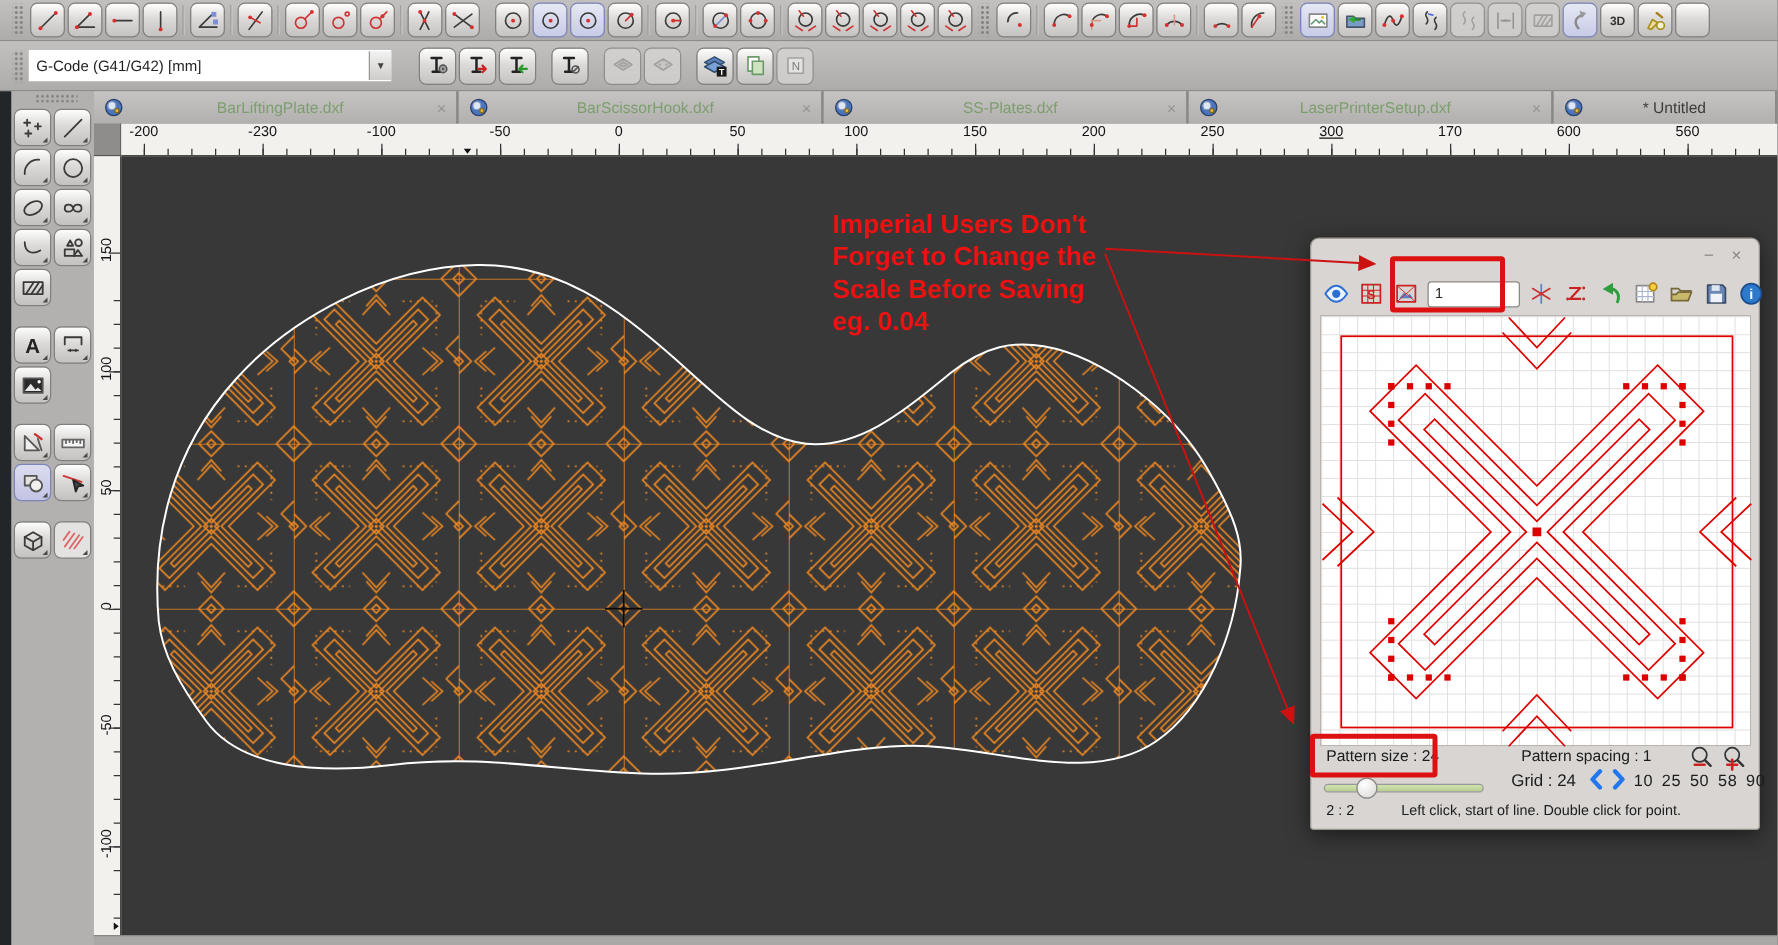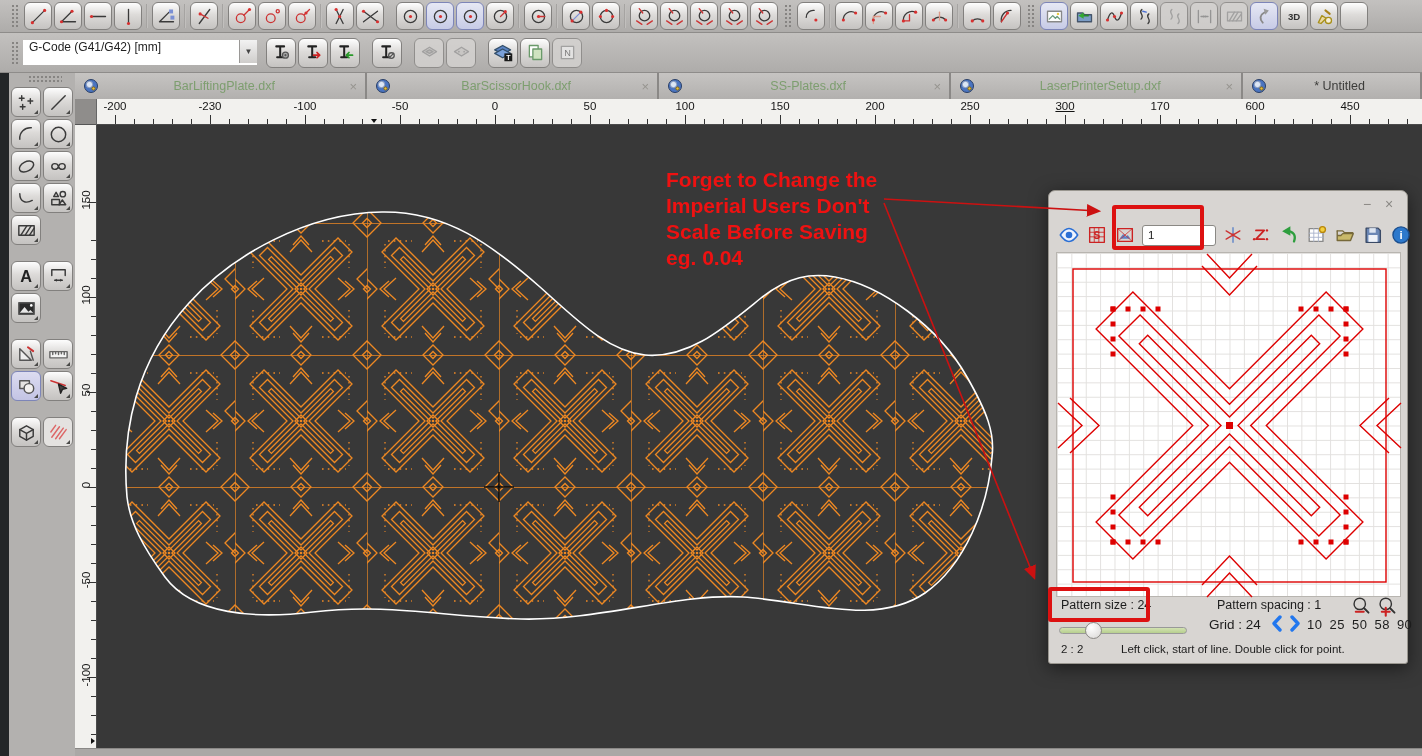--- a/index.html
+++ b/index.html
@@ -15,22 +15,22 @@
   .btn{width:28px;height:28px;margin:1px;border:1px solid #82807e;border-radius:6px;flex:none;
        background:linear-gradient(#fefefe,#dddbd9 45%,#c5c3c1);display:flex;align-items:center;justify-content:center}
   .btn svg{width:21px;height:21px;stroke:#3a3a3a;fill:none;stroke-width:1.5;stroke-linecap:round;stroke-linejoin:round}
   .btn.active{background:linear-gradient(#e6e8f4,#c7cbe6);border-color:#7d85b8}
   .btn.disabled{background:#d9d7d5;opacity:.72}
   .btn2{width:30px;height:30px}
   .sep{width:2px;height:24px;margin:0 3px;background:linear-gradient(90deg,#989694,#cfcdcb);flex:none}
   .tgap{width:10px;flex:none}
   .grip{width:9px;height:26px;margin:0 4px;flex:none;
         background-image:radial-gradient(#868482 1px,transparent 1.3px);background-size:4px 4px;background-position:1px 1px}
-  .combo{width:234px;height:25px;background:#fff;border:1px solid #76747
-2;display:flex;font-size:12px;color:#222;margin-right:8px}
+  .combo{width:290px;height:25px;background:#fff;border:1px solid #76747
+2;display:flex;align-items:center;font-size:12px;color:#222;margin-right:21px}
   .combo-text{flex:1;padding:0 6px;white-space:nowrap;overflow:hidden}
   .combo-arrow{width:18px;height:23px;border-left:1px solid #9a9896;display:flex;align-items:center;justify-content:center;
         background:linear-gradient(#f2f2f2,#cfcdcb);font-size:8px;color:#444}
 
   
   #tabbar{position:absolute;left:75px;right:0;top:73px;height:26px;display:flex;background:#9c9a98;border-bottom:1px solid #777}
   .tab{height:26px;display:flex;align-items:center;padding:0 8px;border-right:2px solid #8a8886;flex:none;
        background:linear-gradient(#c6c4c2,#b2b0ae)}
   .tab-icon{width:16px;height:16px;flex:none}
   .tab-label{flex:1;text-align:center;font-size:12.5px;color:#7d9e6f;padding:0 8px;white-space:nowrap}
@@ -544,21 +544,21 @@
     <span class="hlab" style="left: 778px;">200</span>
     <div class="htick major" style="left: 778px;"></div>
     <span class="hlab" style="left: 873px;">250</span>
     <div class="htick major" style="left: 873px;"></div>
     <span class="hlab" style="left: 968px; text-decoration: underline;">300</span>
     <div class="htick major" style="left: 968px;"></div>
     <span class="hlab" style="left: 1063px;">170</span>
     <div class="htick major" style="left: 1063px;"></div>
     <span class="hlab" style="left: 1158px;">600</span>
     <div class="htick major" style="left: 1158px;"></div>
-    <span class="hlab" style="left: 1253px;">450</span>
+    <span class="hlab" style="left: 1253px;">560</span>
     <div class="htick major" style="left: 1253px;"></div>
     <div class="htick" style="left: 18px;"></div>
     <div class="htick" style="left: 37px;"></div>
     <div class="htick" style="left: 56px;"></div>
     <div class="htick" style="left: 75px;"></div>
     <div class="htick" style="left: 94px;"></div>
     <div class="htick" style="left: 113px;"></div>
     <div class="htick" style="left: 132px;"></div>
     <div class="htick" style="left: 151px;"></div>
     <div class="htick" style="left: 170px;"></div>
@@ -811,22 +811,22 @@
          C778,502 710,476 646,472 C582,468 502,496 424,494 C346,492 292,478 216,487
          C158,494 96,490 68,452 C46,422 33,398 30,372 Z" fill="url(#tile)" stroke="#ffffff" stroke-width="1.6"></path>
     <g stroke="#0a0a0a" stroke-width="1.5">
       <path d="M387 362H417M402 347V377"></path>
     </g>
   </svg>
 </div>
 <div id="hscroll"></div>
 
 <div id="note">
+  <div>Imperial Users Don't</div>
   <div>Forget to Change the</div>
-  <div>Imperial Users Don't</div>
   <div>Scale Before Saving</div>
   <div>eg. 0.04</div>
 </div>
 
 <div id="dialog">
   <div class="dlg-winbtn" id="dlg-min">−</div>
   <div class="dlg-winbtn" id="dlg-close">×</div>
   <div id="dlg-toolbar">
       <div class="dlg-btn">
         <svg viewBox="0 0 24 24">

